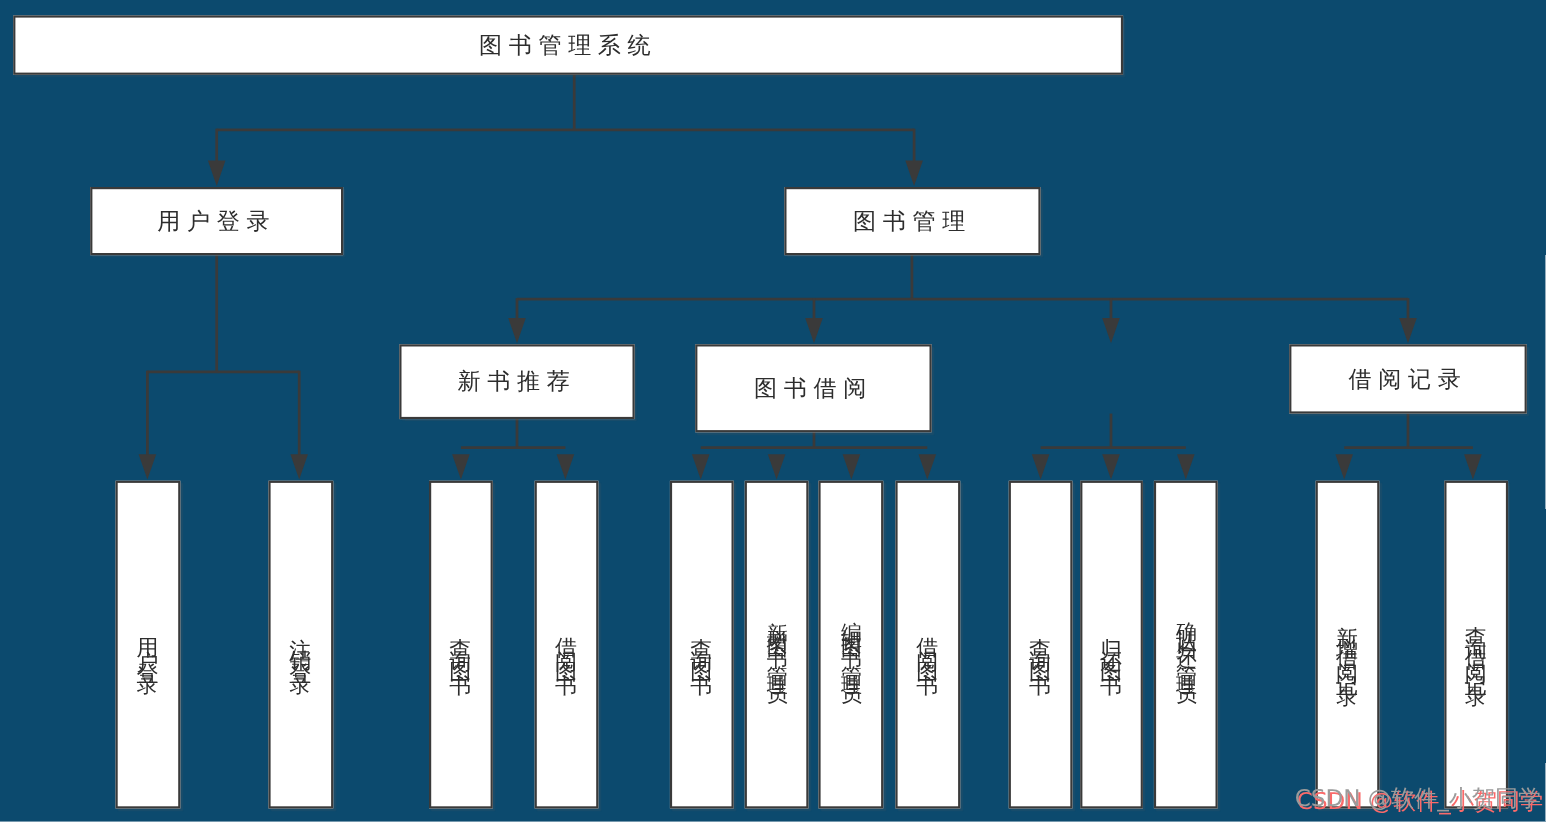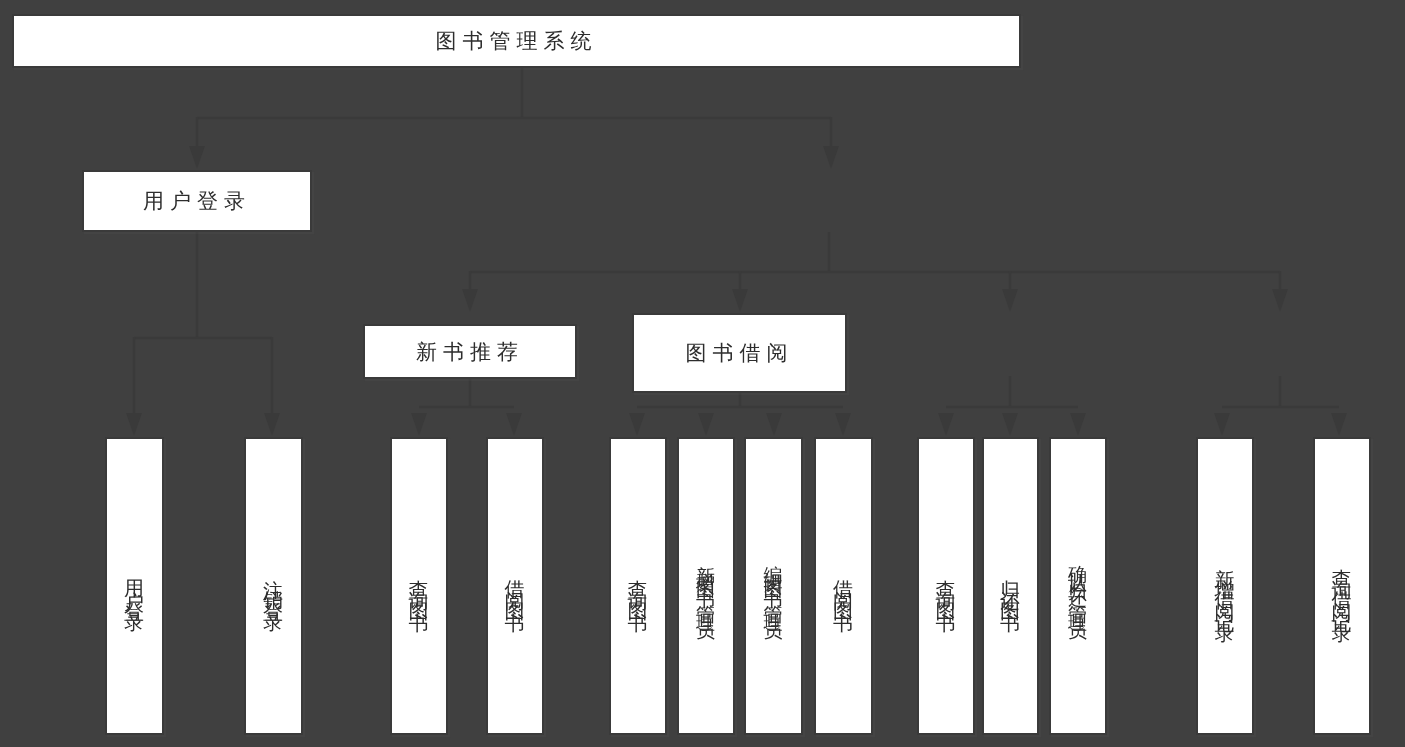--- a/index.html
+++ b/index.html
@@ -1,19 +1,19 @@
 <!DOCTYPE html>
 <html><head>
 <meta charset="utf-8">
 <style>
   html,body{margin:0;padding:0;background:#ffffff;}
   .stage{
     position:relative;
     width:1405px;height:747px;
-    background:#404040;
+    background:#0c4a6e;
     overflow:hidden;
     font-family:"DejaVu Sans","Liberation Sans",sans-serif;
     color:#2d2d2d;
   }
   .stage svg{position:absolute;left:0;top:0;pointer-events:none;}
   .box{
     position:absolute;
     box-sizing:border-box;
     border:2px solid #3a3a3a;
     background:#ffffff;
@@ -110,26 +110,32 @@
     </g>
   </svg>
 
   <div class="box h-box" style="left:12px;top:14px;width:1009px;height:54px">
     <span>图书管理系统</span>
   </div>
 
   <div class="box h-box" style="left:82px;top:170px;width:230px;height:62px">
     <span>用户登录</span>
   </div>
+  <div class="box h-box" style="left:713px;top:170px;width:233px;height:62px">
+    <span>图书管理</span>
+  </div>
 
-  <div class="box h-box" style="left:363px;top:324px;width:214px;height:55px">
+  <div class="box h-box" style="left:363px;top:313px;width:214px;height:68px">
     <span>新书推荐</span>
   </div>
   <div class="box h-box" style="left:632px;top:313px;width:215px;height:80px">
     <span>图书借阅</span>
+  </div>
+  <div class="box h-box" style="left:1172px;top:313px;width:216px;height:63px">
+    <span>借阅记录</span>
   </div>
 
   <div class="box v-box" style="left:105px;top:437px;width:59px;height:298px">
     <span>用户登录</span>
   </div>
   <div class="box v-box" style="left:244px;top:437px;width:59px;height:298px">
     <span>注销登录</span>
   </div>
 
   <div class="box v-box" style="left:390px;top:437px;width:58px;height:298px">
@@ -162,14 +168,15 @@
     <span>确认归还（管理员）</span>
   </div>
 
   <div class="box v-box" style="left:1196px;top:437px;width:58px;height:298px">
     <span>新增借阅记录</span>
   </div>
   <div class="box v-box" style="left:1313px;top:437px;width:58px;height:298px">
     <span>查询借阅记录</span>
   </div>
 
+  <div class="watermark">CSDN @软件_小贺同学</div>
 
 </div>
 
 </body></html>

